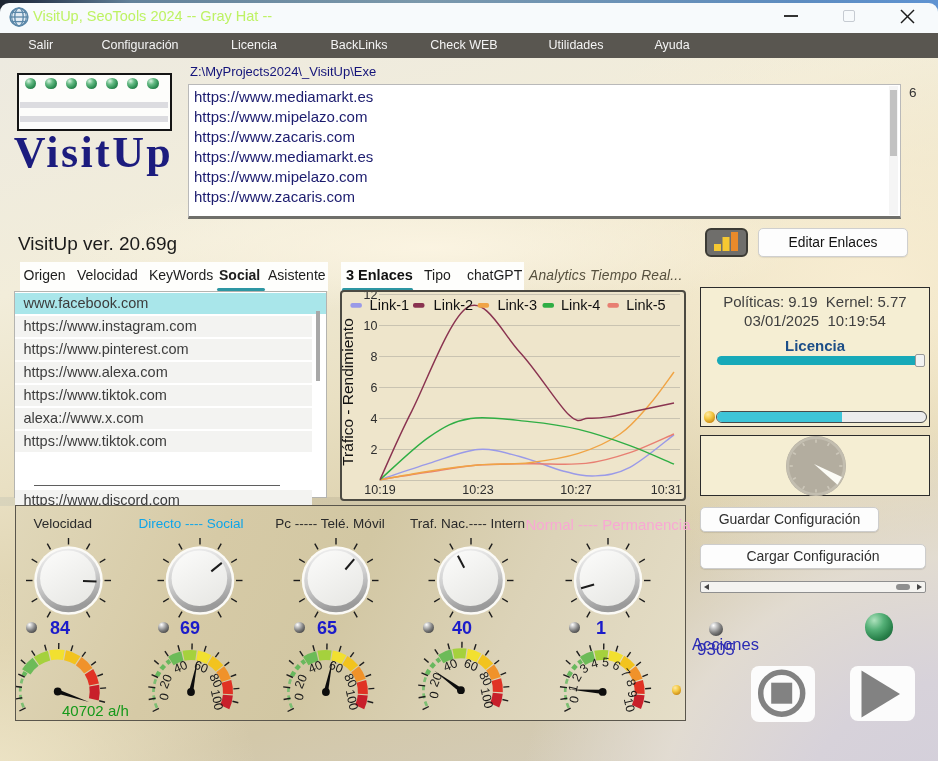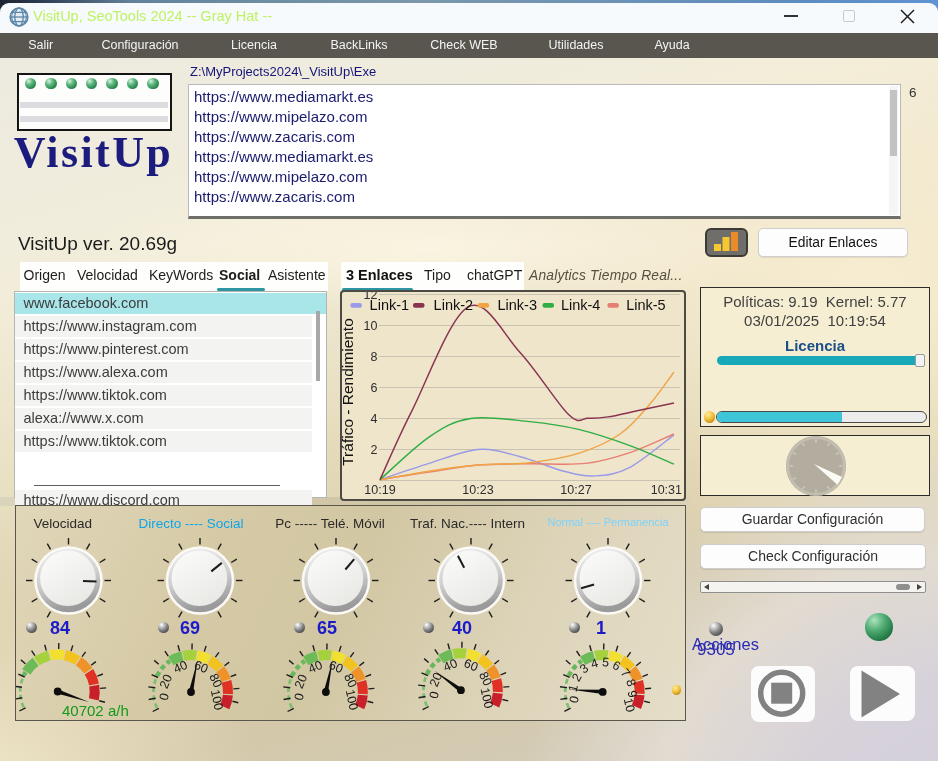--- a/index.html
+++ b/index.html
@@ -140,22 +140,22 @@
       <line x1="104.4" y1="10.9" x2="102.8" y2="8.1" stroke="#cdc8ba" stroke-width="1.6"></line>
       <line x1="95.9" y1="19.4" x2="93.1" y2="17.8" stroke="#cdc8ba" stroke-width="1.6"></line>
       <line x1="92.8" y1="31.0" x2="89.6" y2="31.0" stroke="#cdc8ba" stroke-width="1.6"></line>
       <line x1="95.9" y1="42.6" x2="93.1" y2="44.2" stroke="#cdc8ba" stroke-width="1.6"></line>
       <line x1="104.4" y1="51.1" x2="102.8" y2="53.9" stroke="#cdc8ba" stroke-width="1.6"></line>
       <line x1="116.0" y1="54.2" x2="116.0" y2="57.4" stroke="#cdc8ba" stroke-width="1.6"></line>
       <line x1="127.6" y1="51.1" x2="129.2" y2="53.9" stroke="#cdc8ba" stroke-width="1.6"></line>
       <line x1="136.1" y1="42.6" x2="138.9" y2="44.2" stroke="#cdc8ba" stroke-width="1.6"></line>
       <polygon points="114.0,29.0 137.5,49.8 142.0,42.0" fill="#fcfcf6"></polygon>
     </svg>
-    <div class="abs" style="left:700px;top:507px;width:225px;height:25px;background:#fdfdfd;border:1px solid #cdcdcd;border-radius:5px;box-shadow:0 1px 1px rgba(0,0,0,0.1);font-size:14px;color:#2f2f2f;text-align:center;line-height:23px;">Guardar Configuración</div>
-    <div class="abs" style="left:700px;top:544px;width:226px;height:25px;background:#fdfdfd;border:1px solid #cdcdcd;border-radius:5px;box-shadow:0 1px 1px rgba(0,0,0,0.1);font-size:14px;color:#2f2f2f;text-align:center;line-height:23px;">Check Configuración</div>
+    <div class="abs" style="left:700px;top:507px;width:179px;height:25px;background:#fdfdfd;border:1px solid #cdcdcd;border-radius:5px;box-shadow:0 1px 1px rgba(0,0,0,0.1);font-size:14px;color:#2f2f2f;text-align:center;line-height:23px;">Guardar Configuración</div>
+    <div class="abs" style="left:700px;top:544px;width:226px;height:25px;background:#fdfdfd;border:1px solid #cdcdcd;border-radius:5px;box-shadow:0 1px 1px rgba(0,0,0,0.1);font-size:14px;color:#2f2f2f;text-align:center;line-height:23px;">Cargar Configuración</div>
     <div class="abs" style="left:700px;top:581px;width:226px;height:12px;background:#f4f3f0;border:1px solid #8f8f8f;border-radius:2px;"></div>
     <svg class="abs" style="left:702px;top:583px" width="10" height="8" viewBox="0 0 10 8">
       <polygon points="7,1 7,7 2,4" fill="#444"></polygon>
     </svg>
     <svg class="abs" style="left:914px;top:583px" width="10" height="8" viewBox="0 0 10 8">
       <polygon points="3,1 3,7 8,4" fill="#444"></polygon>
     </svg>
     <div class="abs" style="left:896px;top:584px;width:14px;height:6px;background:#8f8f8f;border-radius:3px;"></div>
     <div class="abs" style="left:692px;top:601px;font-size:16.5px;color:#2b2bb4;margin-top:34px;">Acciones</div>
     <div style="position:absolute;left:708.5px;top:622.0px;width:14.0px;height:14.0px;border-radius:50%;background:radial-gradient(circle at 32% 25%, #ffffff 0%, #c8c8c8 22%, #7e7e7e 52%, #2e2e2e 95%);"></div>
@@ -434,21 +434,21 @@
         <text x="616.1" y="192.1" font-size="12.5" fill="#1b1b1b" text-anchor="middle" transform="rotate(78 616.1 188.1)">9</text>
         <text x="613.1" y="203.1" font-size="12.5" fill="#1b1b1b" text-anchor="middle" transform="rotate(78 613.1 199.1)">10</text>
         <polygon points="586.8,183.8 586.6,188.0 553.8,183.6" fill="#0d0d0d"></polygon>
         <circle cx="586.7" cy="185.89999999999998" r="3.9" fill="#0d0d0d"></circle>
       </svg>
     </div>
     <div class="abs" style="left:62.8px;top:516px;transform:translateX(-50%);font-size:13.5px;color:#2a2a2a;white-space:nowrap;">Velocidad</div>
     <div class="abs" style="left:191px;top:516px;transform:translateX(-50%);font-size:13.5px;color:#0ea5e9;white-space:nowrap;">Directo ---- Social</div>
     <div class="abs" style="left:330px;top:516px;transform:translateX(-50%);font-size:13.5px;color:#2a2a2a;white-space:nowrap;">Pc ----- Telé. Móvil</div>
     <div class="abs" style="left:467.5px;top:516px;transform:translateX(-50%);font-size:13.5px;color:#2a2a2a;white-space:nowrap;">Traf. Nac.---- Intern</div>
-    <div class="abs" style="left:608px;top:516px;transform:translateX(-50%);font-size:11px;color:#7dd3fc;white-space:nowrap;">Normal ---- Permanencia</div>
+    <div class="abs" style="left:608px;top:516px;transform:translateX(-50%);font-size:15px;color:#f9a8d4;white-space:nowrap;">Normal ---- Permanencia</div>
     <div class="abs" style="left:59.9px;top:618px;transform:translateX(-50%);font-size:18px;font-weight:bold;color:#1b1bca;">84</div>
     <div class="abs" style="left:190px;top:618px;transform:translateX(-50%);font-size:18px;font-weight:bold;color:#1b1bca;">69</div>
     <div class="abs" style="left:327px;top:618px;transform:translateX(-50%);font-size:18px;font-weight:bold;color:#1b1bca;">65</div>
     <div class="abs" style="left:462px;top:618px;transform:translateX(-50%);font-size:18px;font-weight:bold;color:#1b1bca;">40</div>
     <div class="abs" style="left:601px;top:618px;transform:translateX(-50%);font-size:18px;font-weight:bold;color:#1b1bca;">1</div>
     <div style="position:absolute;left:26.2px;top:621.5px;width:11.0px;height:11.0px;border-radius:50%;background:radial-gradient(circle at 32% 25%, #ffffff 0%, #c8c8c8 22%, #7e7e7e 52%, #2e2e2e 95%);"></div>
     <div style="position:absolute;left:157.5px;top:621.5px;width:11.0px;height:11.0px;border-radius:50%;background:radial-gradient(circle at 32% 25%, #ffffff 0%, #c8c8c8 22%, #7e7e7e 52%, #2e2e2e 95%);"></div>
     <div style="position:absolute;left:293.5px;top:621.5px;width:11.0px;height:11.0px;border-radius:50%;background:radial-gradient(circle at 32% 25%, #ffffff 0%, #c8c8c8 22%, #7e7e7e 52%, #2e2e2e 95%);"></div>
     <div style="position:absolute;left:423.2px;top:621.5px;width:11.0px;height:11.0px;border-radius:50%;background:radial-gradient(circle at 32% 25%, #ffffff 0%, #c8c8c8 22%, #7e7e7e 52%, #2e2e2e 95%);"></div>
     <div style="position:absolute;left:569.4px;top:621.5px;width:11.0px;height:11.0px;border-radius:50%;background:radial-gradient(circle at 32% 25%, #ffffff 0%, #c8c8c8 22%, #7e7e7e 52%, #2e2e2e 95%);"></div>

